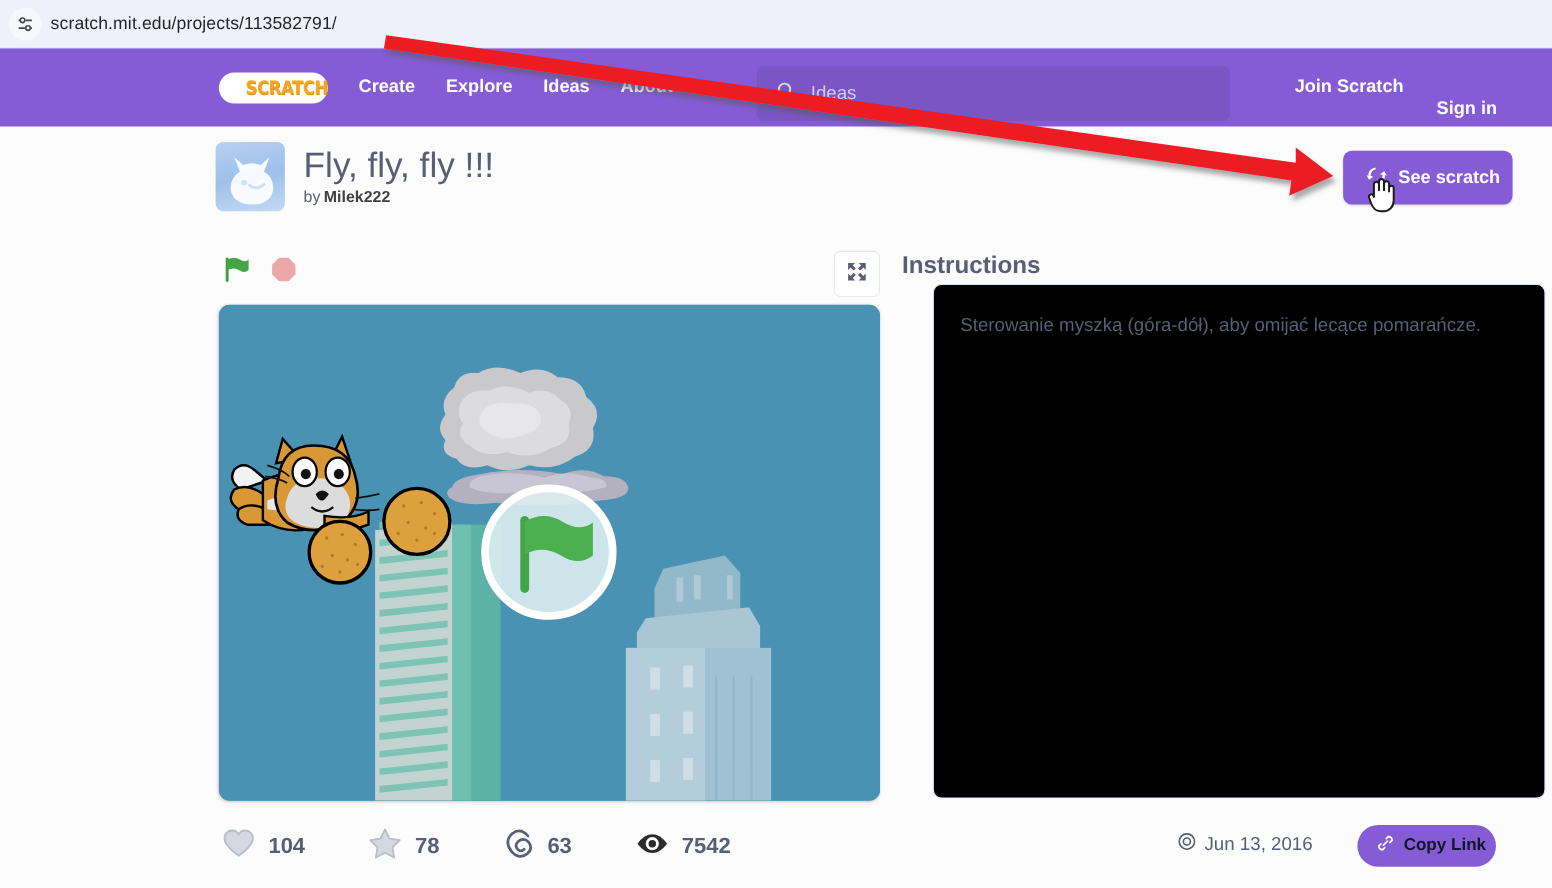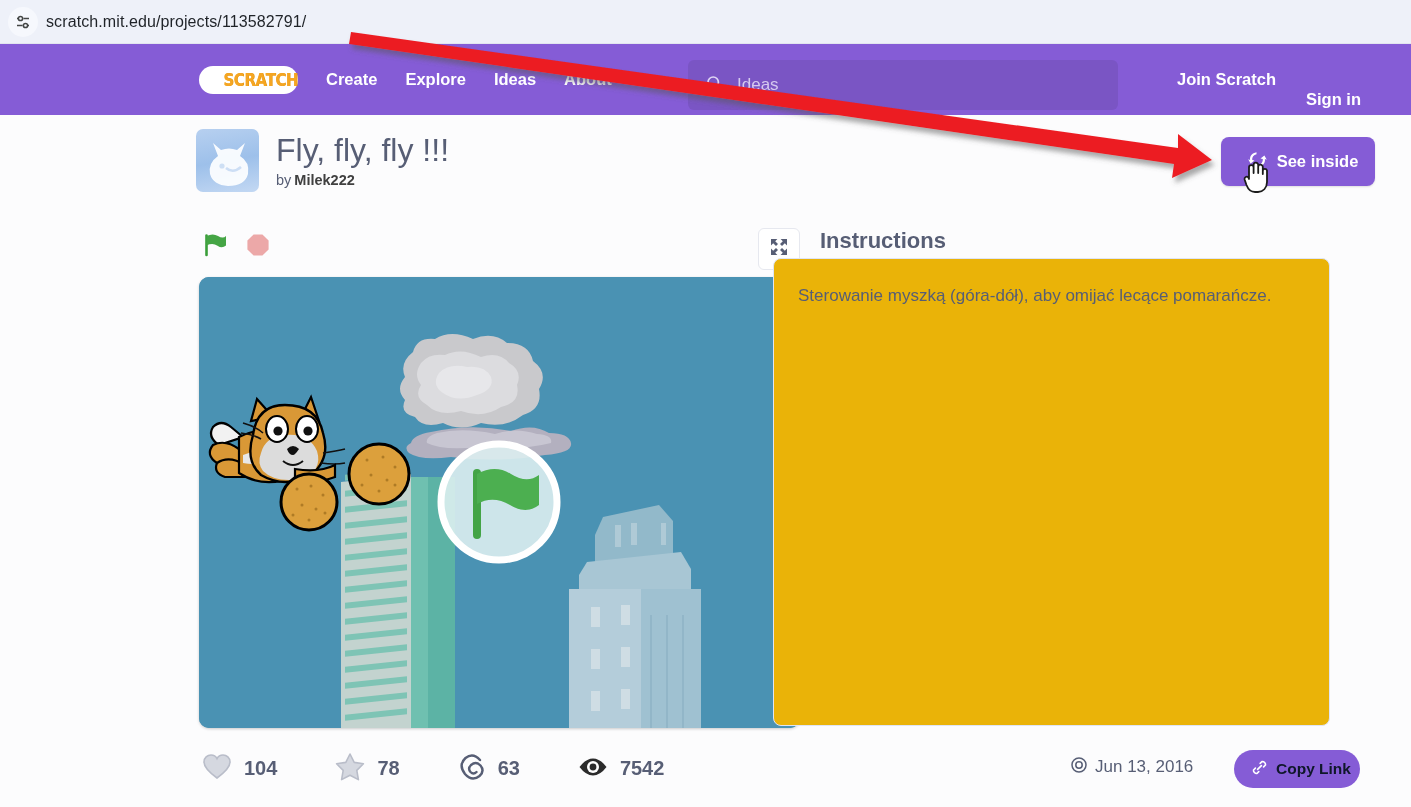--- a/index.html
+++ b/index.html
@@ -121,23 +121,23 @@
     box-shadow: 0 1px 3px rgba(0,0,0,.2);
   }
   .stage svg { display: block; }
 
   
   .instr-title {
     position: absolute; top: 228px; left: 820px;
     font-size: 22px; font-weight: bold; color: #575e75;
   }
   .instr-box {
-    position: absolute; top: 258px; left: 773px;
+    position: absolute; top: 258px; left: 848px;
     width: 557px; height: 468px;
-    background: #eab308; border: 1px solid #dfe5f5; border-radius: 8px;
+    background: #000000; border: 1px solid #dfe5f5; border-radius: 8px;
     padding: 22px 24px;
   }
   .instr-text {
     font-size: 17px; color: #575e75; line-height: 30px; white-space: pre-wrap;
   }
 
   
   .stats {
     position: absolute; top: 752px; left: 202px;
     display: flex; align-items: center;
@@ -224,21 +224,21 @@
     </div>
   </div>
 
   <div class="see-inside">
     <span>
       <svg width="21" height="21" viewBox="0 0 21 21">
         <path d="M9.5 3.2 C5 3.9 2.6 7.2 3.1 11 L1.2 10.2 L3.6 14.4 L7.5 11.6 L5.2 11.1 C4.9 8.2 6.6 5.8 9.5 5.2 Z" fill="#fff"></path>
         <path d="M11.5 17.8 C16 17.1 18.4 13.8 17.9 10 L19.8 10.8 L17.4 6.6 L13.5 9.4 L15.8 9.9 C16.1 12.8 14.4 15.2 11.5 15.8 Z" fill="#fff"></path>
       </svg>
     </span>
-    <span>See inside</span>
+    <span>See scratch</span>
   </div>
 
   <div class="stage-controls">
     <span class="ctrl">
       <svg width="26" height="26" viewBox="0 0 26 26">
         <path d="M4.5 3.5 L4.5 23" stroke="#3a9e3a" stroke-width="2.6" stroke-linecap="round"></path>
         <path d="M4.5 4 Q11 0.8 16 4 Q21 7 24 4 L24 13.5 Q20 16.8 15.5 13.7 Q10.5 10.6 4.5 13.6 Z" fill="#45a545"></path>
       </svg>
     </span>
     <span class="ctrl">

